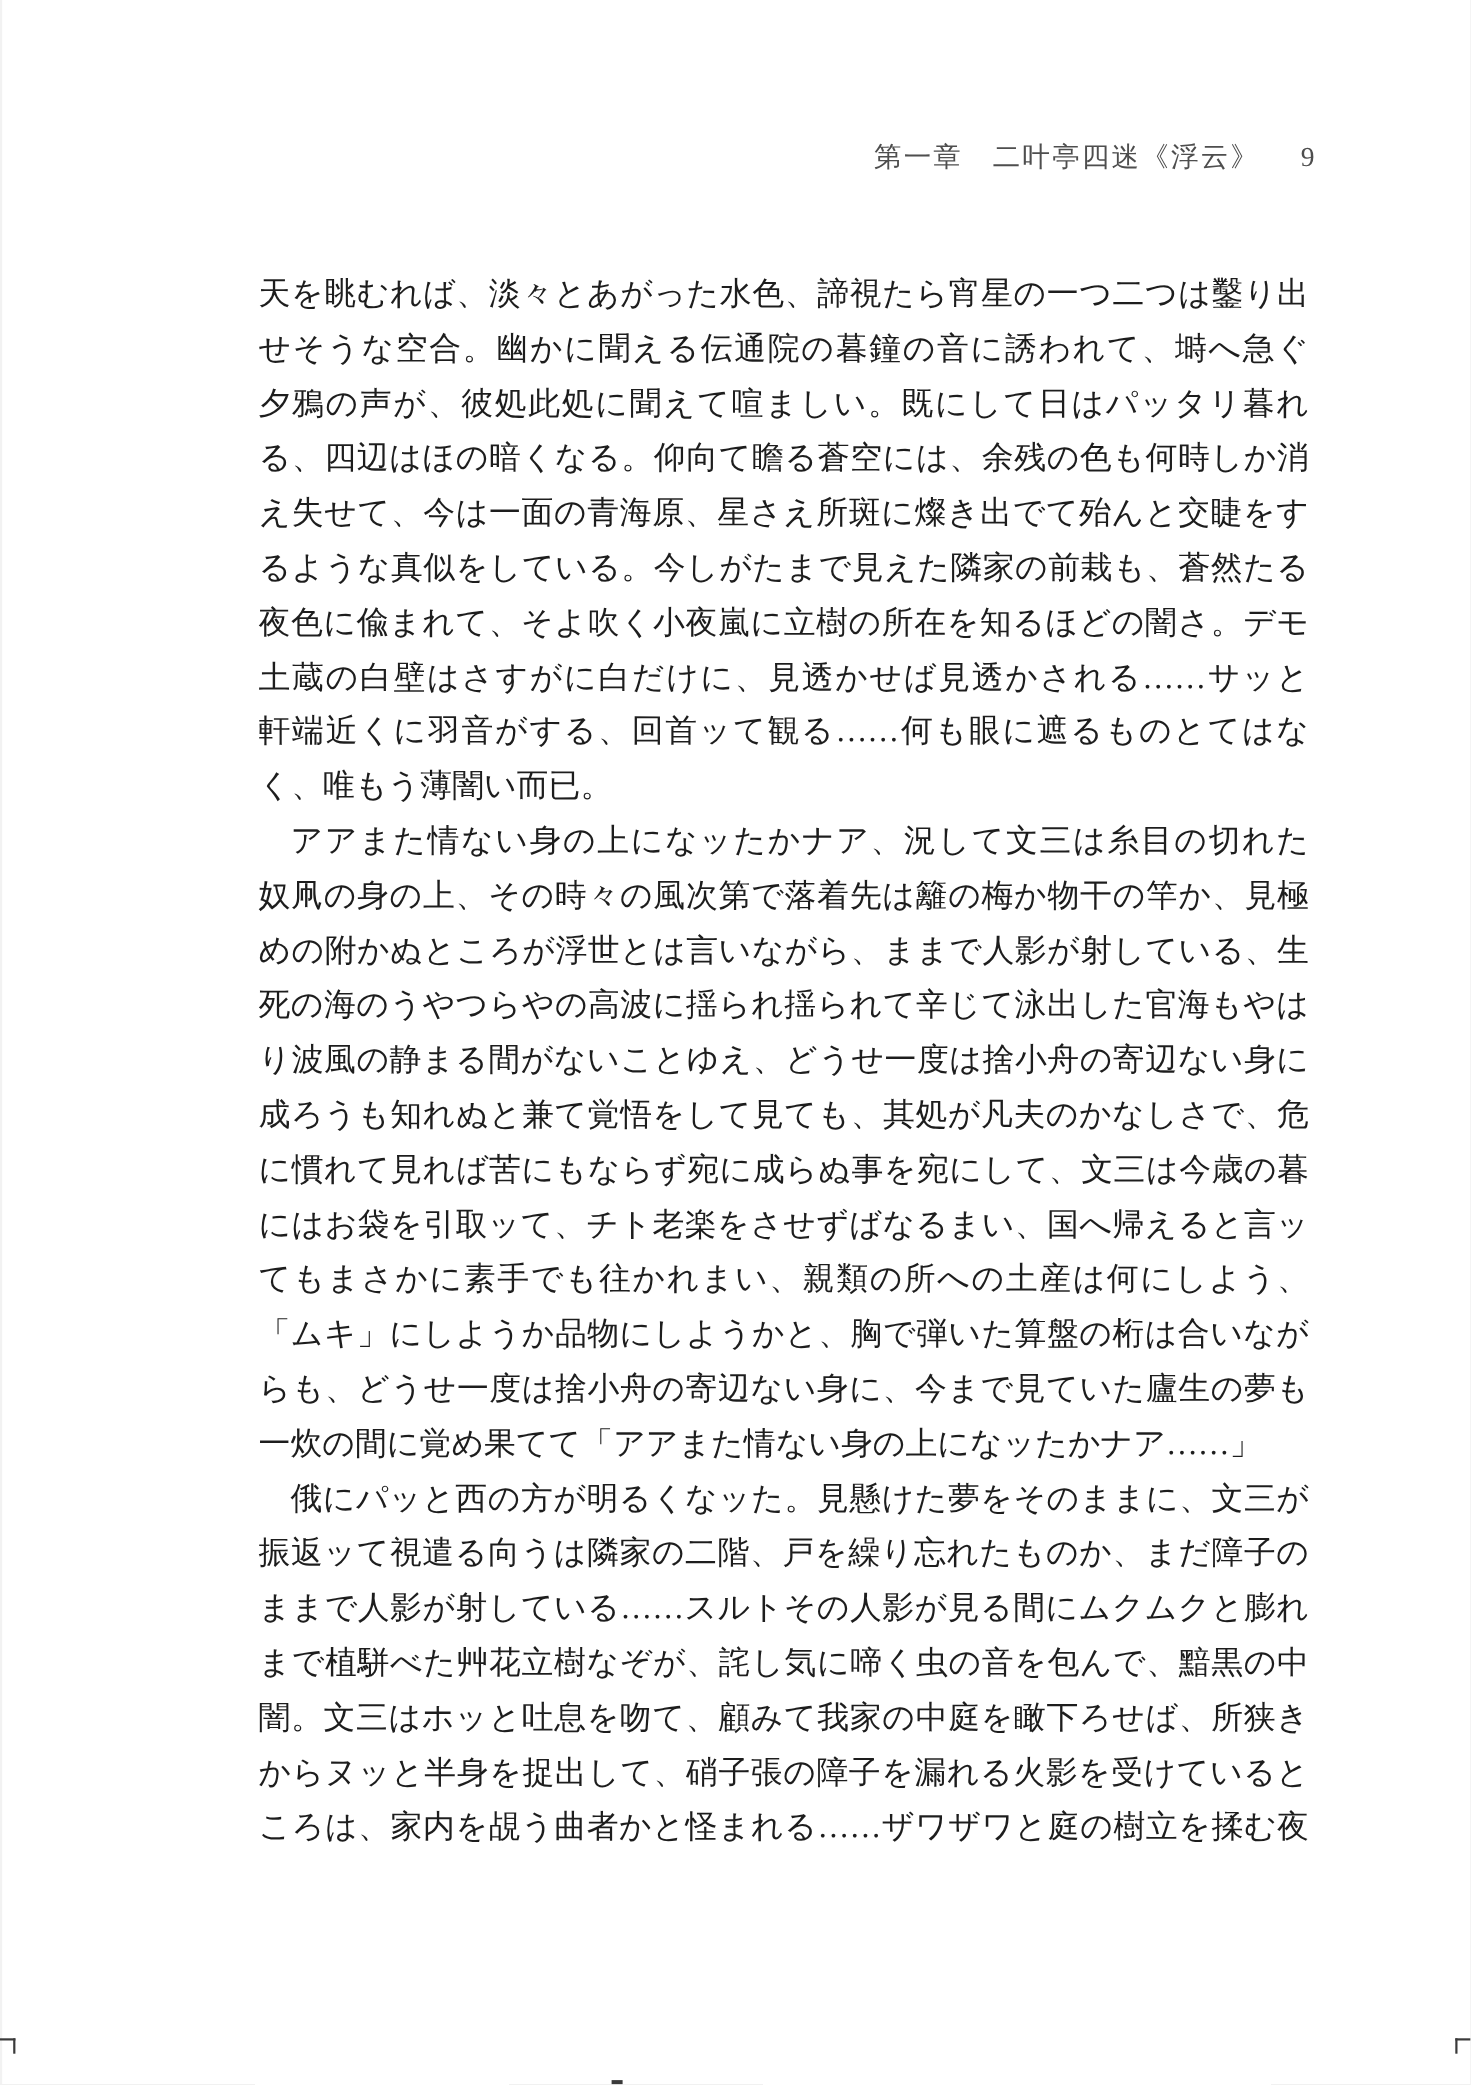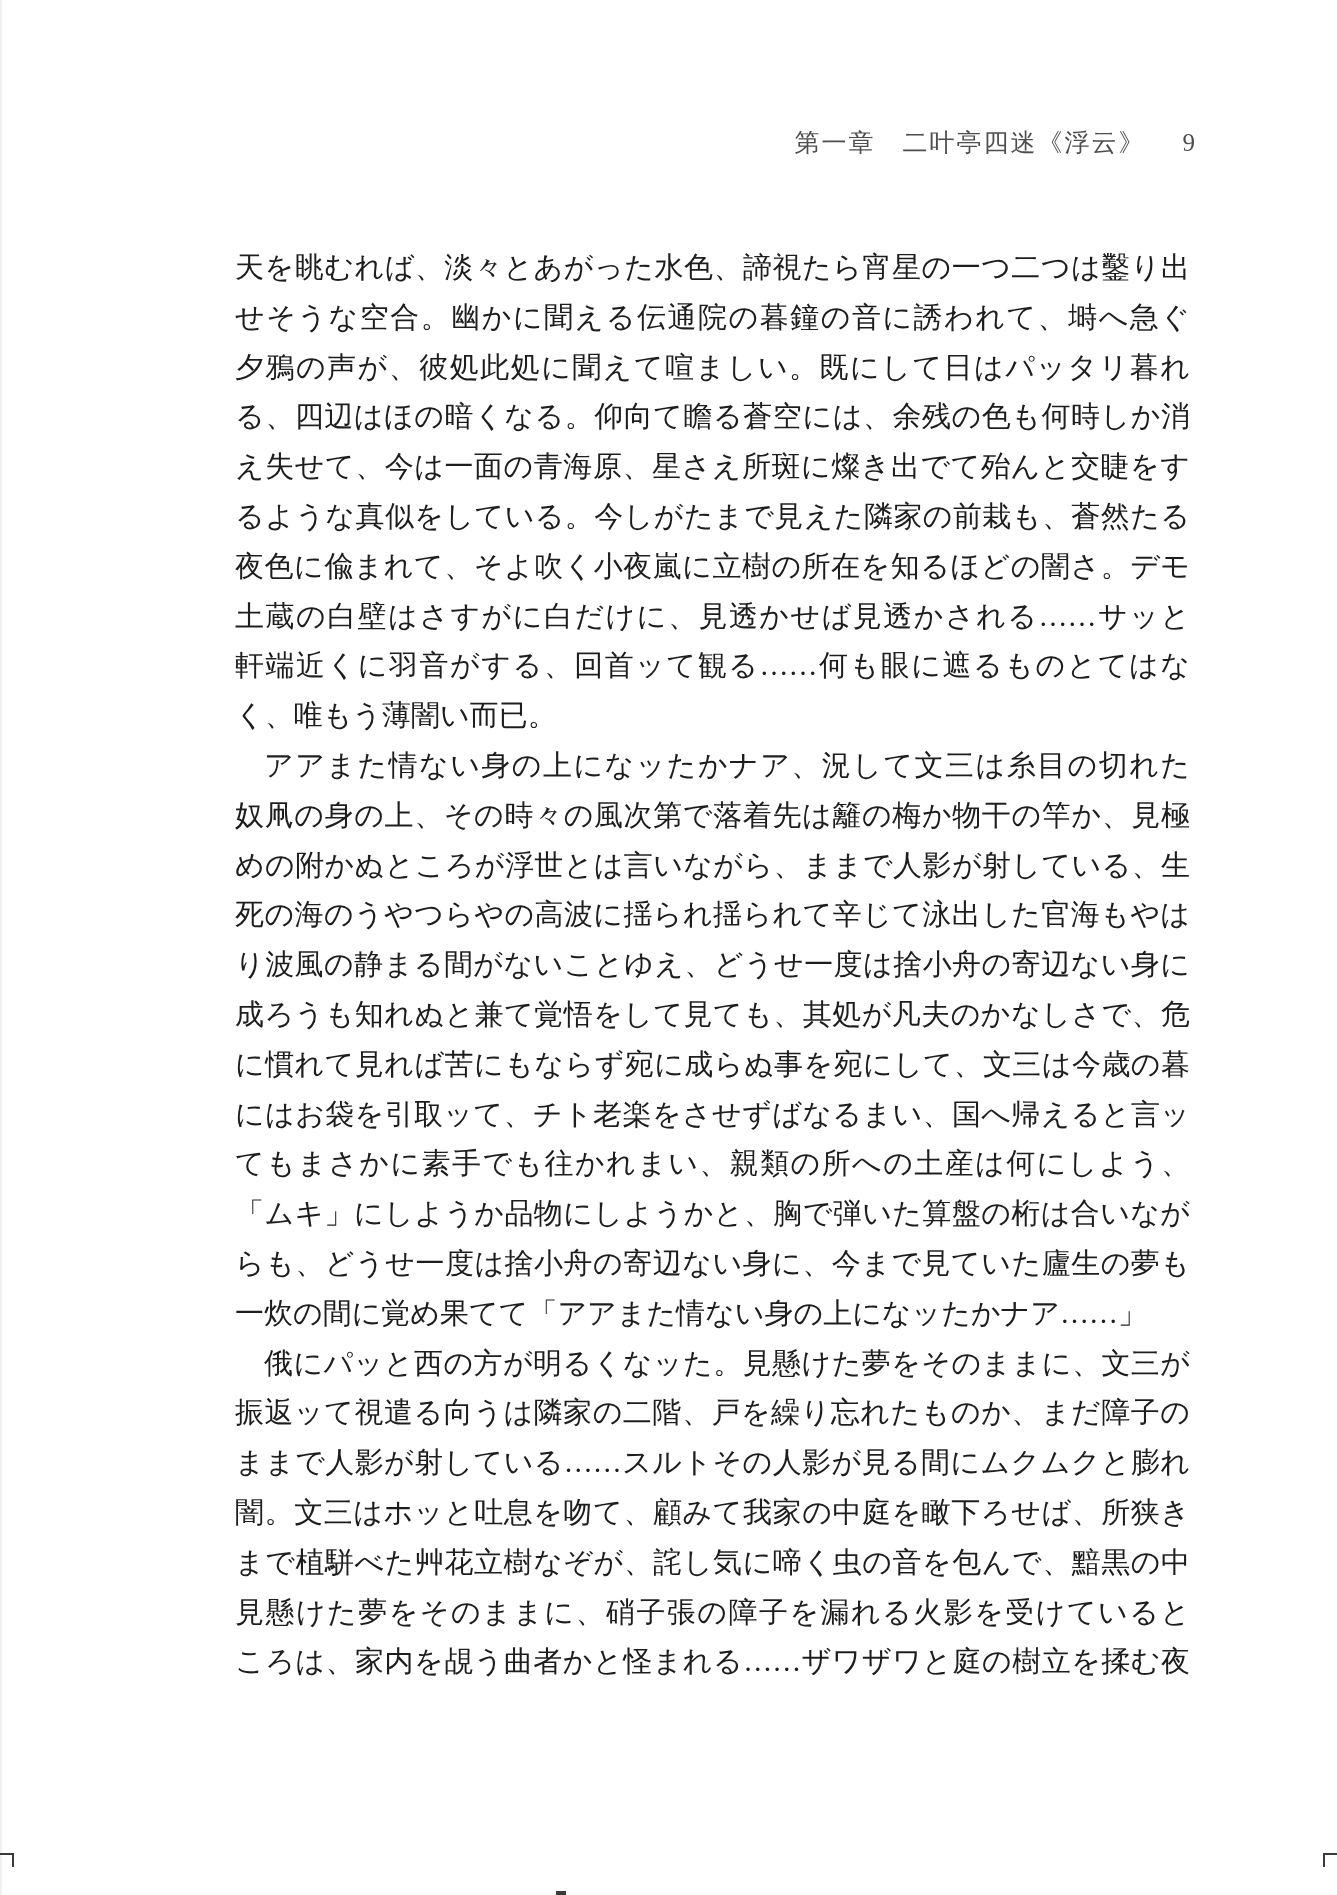--- a/index.html
+++ b/index.html
@@ -114,23 +114,23 @@
       <div class="line">てもまさかに素手でも往かれまい、親類の所への土産は何にしよう、</div>
       <div class="line">「ムキ」にしようか品物にしようかと、胸で弾いた算盤の桁は合いなが</div>
       <div class="line">らも、どうせ一度は捨小舟の寄辺ない身に、今まで見ていた廬生の夢も</div>
       <div class="line para-end">一炊の間に覚め果てて「アアまた情ない身の上になッたかナア……」</div>
     </div>
 
     <div>
       <div class="line first">俄にパッと西の方が明るくなッた。見懸けた夢をそのままに、文三が</div>
       <div class="line">振返ッて視遣る向うは隣家の二階、戸を繰り忘れたものか、まだ障子の</div>
       <div class="line">ままで人影が射している……スルトその人影が見る間にムクムクと膨れ</div>
+      <div class="line">まで植駢べた艸花立樹なぞが、詫し気に啼く虫の音を包んで、黯黒の中</div>
       <div class="line">闇。文三はホッと吐息を吻て、顧みて我家の中庭を瞰下ろせば、所狭き</div>
-      <div class="line">まで植駢べた艸花立樹なぞが、詫し気に啼く虫の音を包んで、黯黒の中</div>
-      <div class="line">見懸けた夢をそのままに、硝子張の障子を漏れる火影を受けていると</div>
+      <div class="line">からヌッと半身を捉出して、硝子張の障子を漏れる火影を受けていると</div>
       <div class="line">ころは、家内を覘う曲者かと怪まれる……ザワザワと庭の樹立を揉む夜</div>
     </div>
 
   </div>
 
   <div class="crop bl-h"></div>
   <div class="crop bl-v"></div>
   <div class="crop br-h"></div>
   <div class="crop br-v"></div>
   <div class="crop bc"></div>

